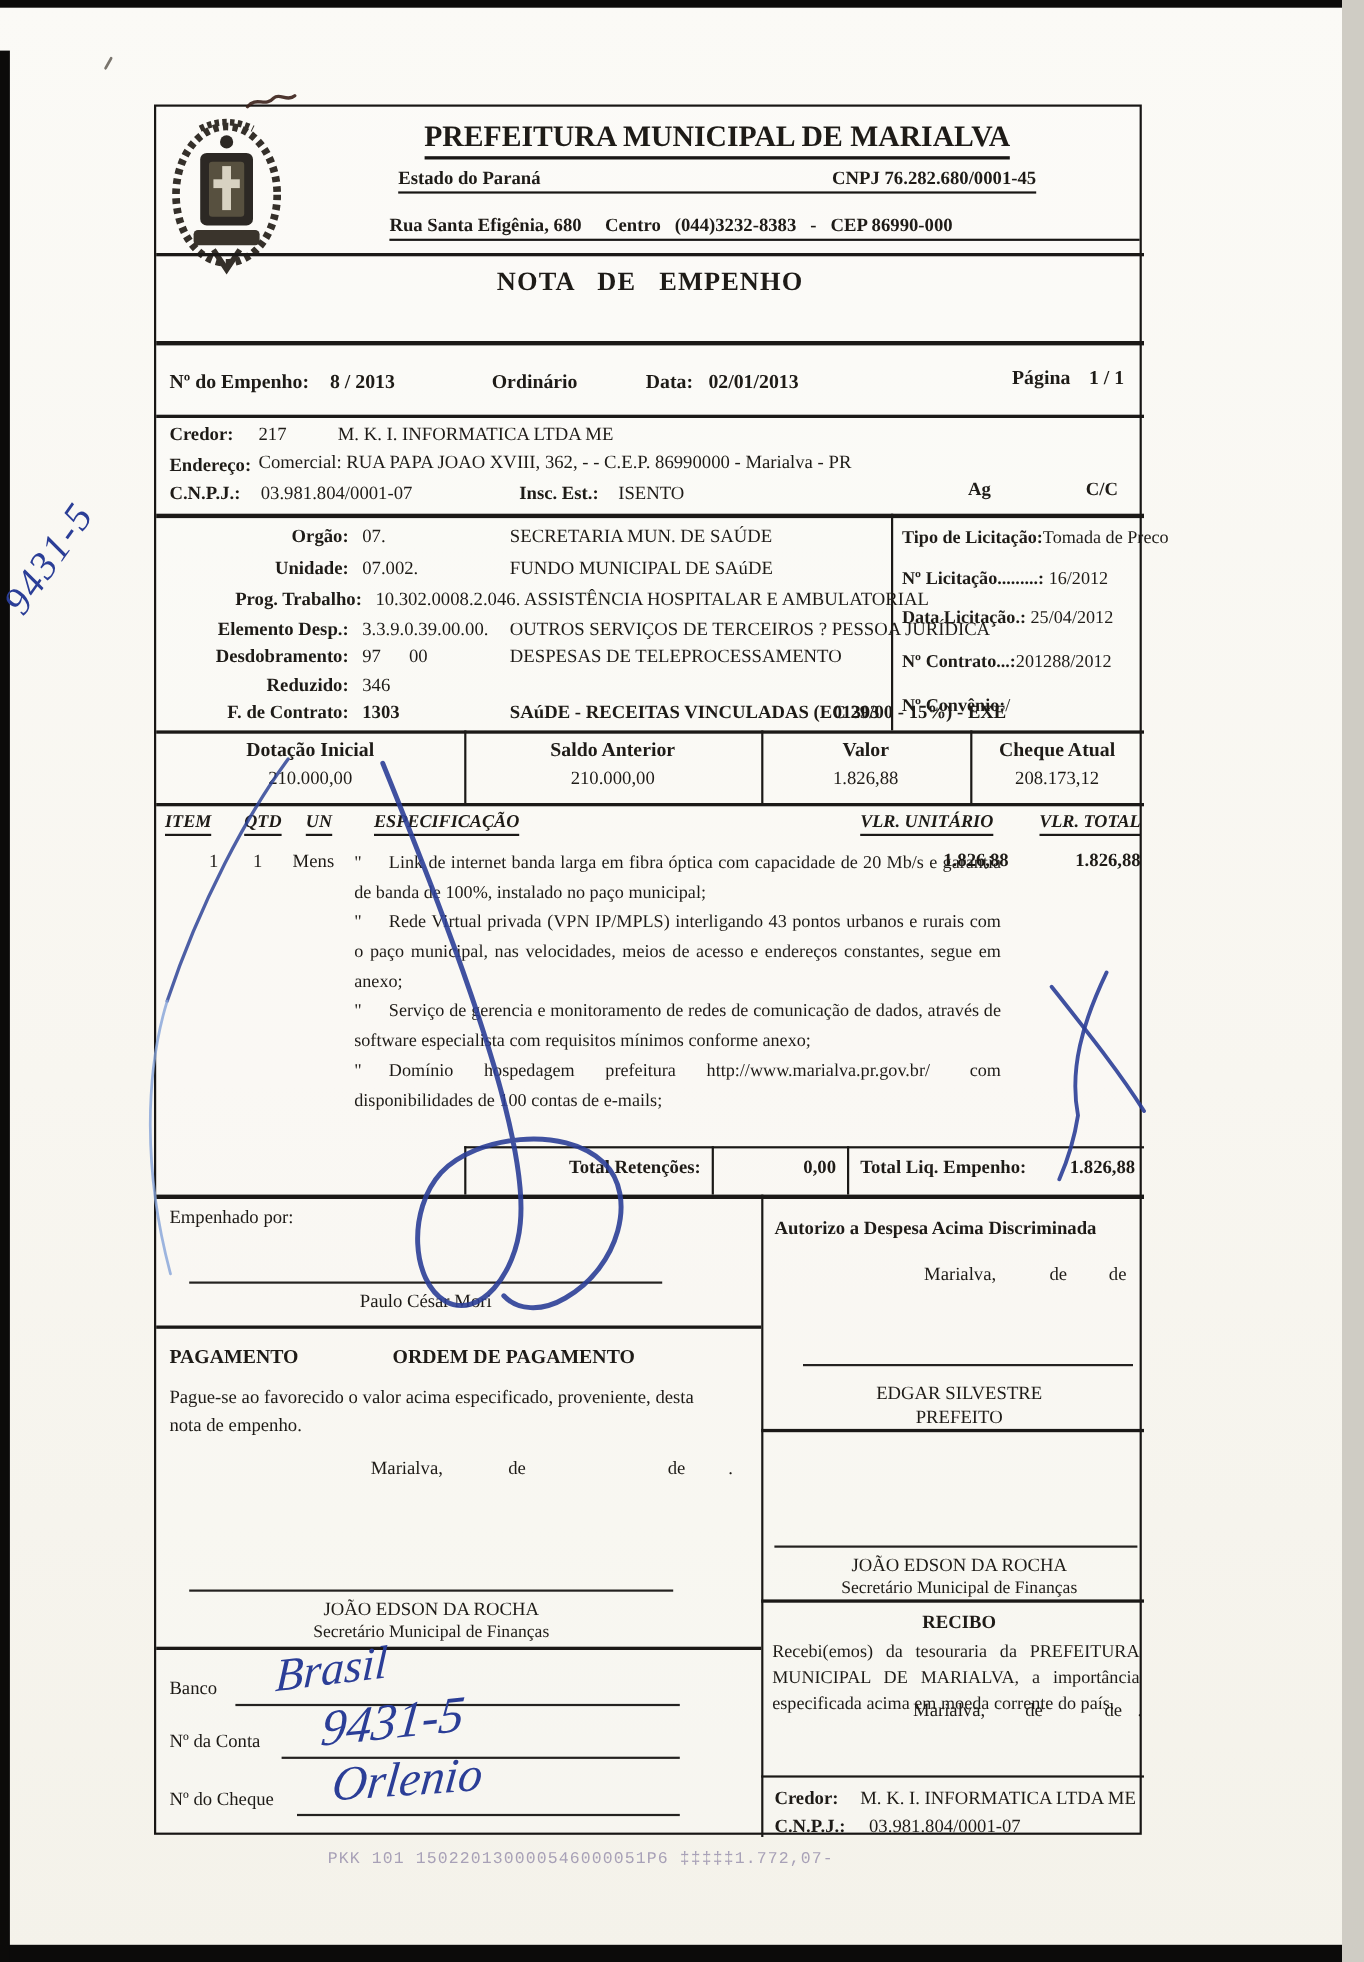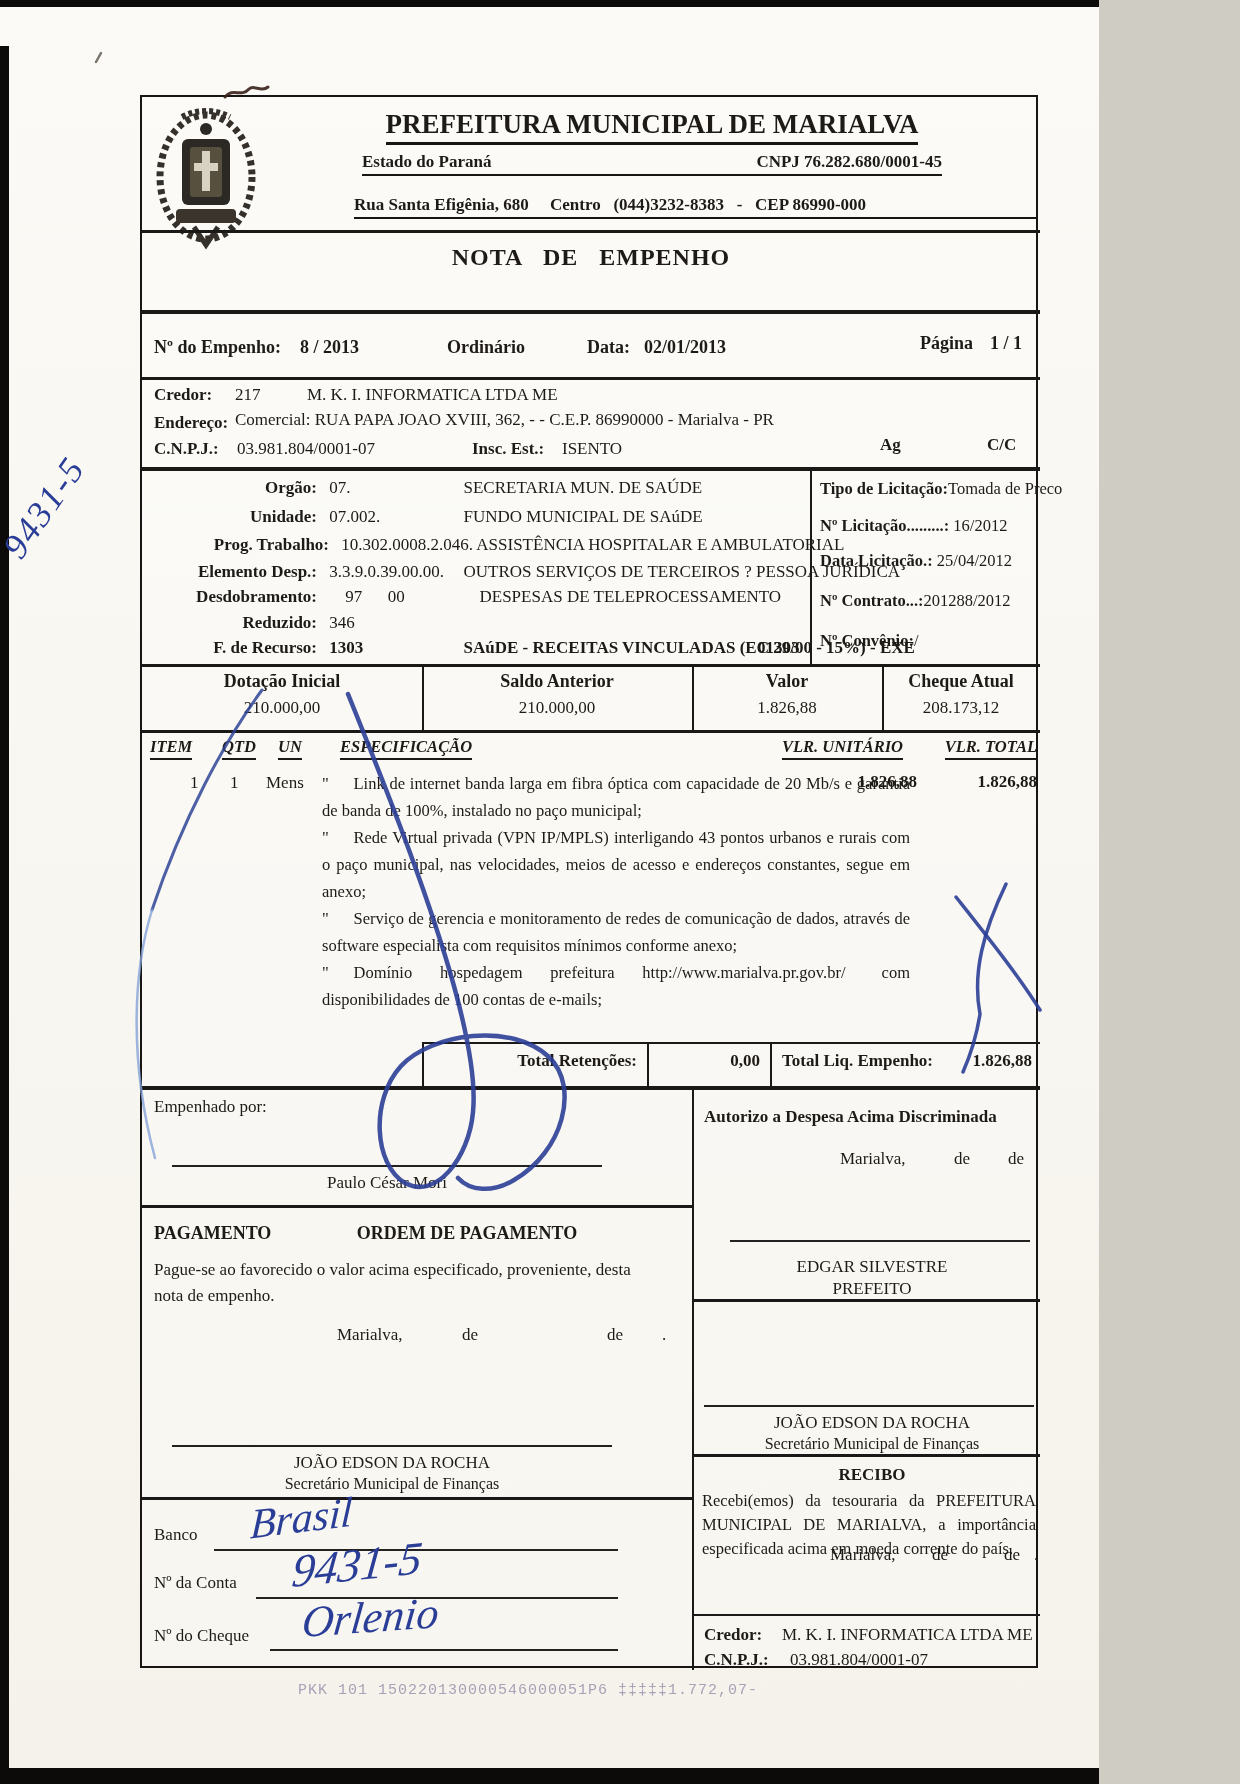--- a/index.html
+++ b/index.html
@@ -1,17 +1,17 @@
 <!DOCTYPE html>
 <html style="--ink: #2b3e97;"><head>
 <meta charset="utf-8">
 <style>
   *{margin:0;padding:0;box-sizing:border-box}
   html,body{background:#cfccc4}
-  .page{position:relative;width:1099px;height:1784px;overflow:hidden;
+  .page{position:relative;width:1220px;height:1784px;overflow:hidden;
         background:linear-gradient(180deg,#fbfaf6 0%,#f8f6f0 55%,#f4f2ea 100%);
         font-family:"Liberation Serif","DejaVu Serif",serif;color:#1e1b17}
   .abs{position:absolute}
   .b{font-weight:bold}
   .hl{position:absolute;background:#1b1917}
   .vl{position:absolute;background:#1b1917}
   .form{position:absolute;left:140px;top:95px;width:898px;height:1573px;border:2.5px solid #181614;background:rgba(255,255,255,0.25)}
   .t24{font-size:24px}.t19{font-size:17px}.t18{font-size:18px}.t17{font-size:17px}.t16{font-size:16px}
   .ctr{text-align:center}.rt{text-align:right}
   .ih{font-style:italic;font-weight:bold;font-size:16.5px;border-bottom:2px solid #1b1917;padding-bottom:1px;display:inline-block}
@@ -105,30 +105,30 @@
       <span class="codeblk" style="margin-left:8px">10.302.0008.2.046.</span>
       <span>ASSISTÊNCIA HOSPITALAR E AMBULATORIAL</span>
     </div>
     <div class="abs t17" style="left:0;top:465px;width:680px;white-space:nowrap">
       <span class="lblblk b">Elemento Desp.:</span>
       <span class="codeblk" style="margin-left:8px">3.3.9.0.39.00.00.</span>
       <span>OUTROS SERVIÇOS DE TERCEIROS ? PESSOA JURÍDICA</span>
     </div>
     <div class="abs t17" style="left:0;top:490px;width:660px;white-space:nowrap">
       <span class="lblblk b">Desdobramento:</span>
-      <span class="codeblk" style="margin-left:24px">97  00</span>
+      <span class="codeblk" style="margin-left:8px">97  00</span>
       <span>DESPESAS DE TELEPROCESSAMENTO</span>
     </div>
     <div class="abs t17" style="left:0;top:516px;width:660px;white-space:nowrap">
       <span class="lblblk b">Reduzido:</span>
       <span class="codeblk" style="margin-left:8px">346</span>
       <span></span>
     </div>
     <div class="abs t17" style="left:0;top:541px;width:668px;white-space:nowrap">
-      <span class="lblblk b">F. de Recurso:</span>
+      <span class="lblblk b">F. de Contrato:</span>
       <span class="codeblk b" style="margin-left:8px">1303</span>
       <span class="b">SAúDE - RECEITAS VINCULADAS (EC 29/00 - 15%) - EXE</span>
       <span class="abs b" style="left:615px;top:0">01303</span>
     </div>
 
     <div class="abs lic" style="left:678px;top:382px">
       <span class="b">Tipo de Licitação:</span><span>Tomada de Preco</span>
     </div>
     <div class="abs lic" style="left:678px;top:419px">
       <span class="b">Nº Licitação.........:</span><span> 16/2012</span>

